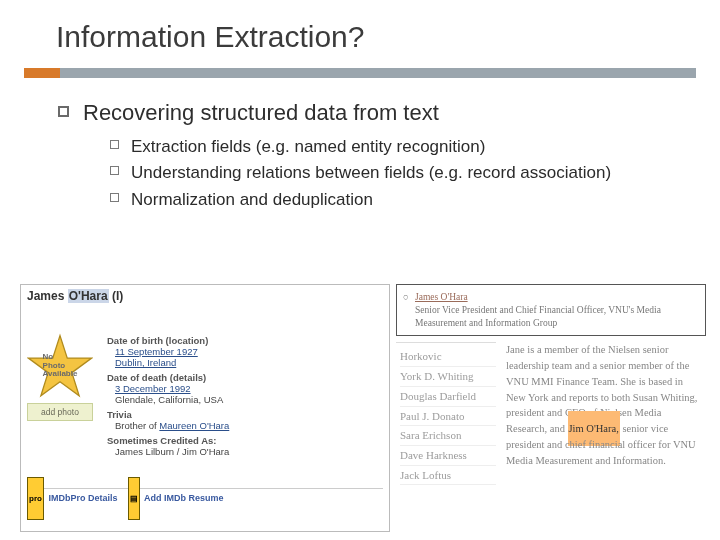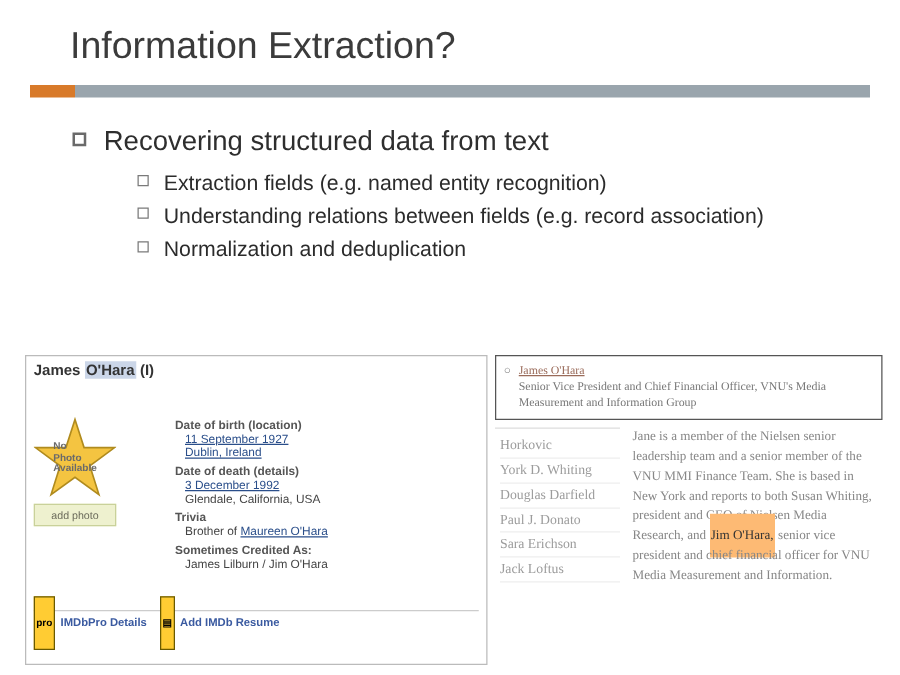--- a/index.html
+++ b/index.html
@@ -101,21 +101,21 @@
   .addphoto {
     margin-top: 4px;
     width: 66px;
     border: 1px solid #c9d19a;
     background: #eef1cf;
     text-align: center;
     font-size: 8.5px;
     color: #6a6a5a;
     padding: 3px 0;
   }
-  .imdb-body { font-size: 9.5px; color: #4a4a4a; margin-left: 33px; }
+  .imdb-body { font-size: 9.5px; color: #4a4a4a; }
   .imdb-body .lbl { font-weight: 700; color: #555; margin-top: 4px; }
   .imdb-body .lnk { color: #2a4e8a; text-decoration: underline; }
   .imdb-body .plain { color: #444; }
   .imdb-body .trivia { padding-left: 8px; }
   .imdb-footer {
     grid-column: 1 / 3;
     margin-top: 6px;
     border-top: 1px solid #ccc;
     padding-top: 4px;
     font-size: 9px; color: #3a5aa0; font-weight: 700;
@@ -236,20 +236,21 @@
     <span>Senior Vice President and Chief Financial Officer, VNU's Media Measurement and Information Group</span>
   </div>
 
   <div class="rcol">
     <div class="people">
       <div>Horkovic</div>
       <div>York D. Whiting</div>
       <div>Douglas Darfield</div>
       <div>Paul J. Donato</div>
       <div>Sara Erichson</div>
+      <div>Dave Harkness</div>
       <div>Jack Loftus</div>
     </div>
     <div class="bio">
       <span>Jane is a member of the Nielsen senior leadership team and a senior member of the VNU MMI Finance Team. She is based in New York and reports to both Susan Whiting, president and CEO of Nielsen Media Research, and </span><span class="hl">Jim O'Hara,</span><span> senior vice president and chief financial officer for VNU Media Measurement and Information.</span>
     </div>
   </div>
 
 </div>
 
 </body></html>

